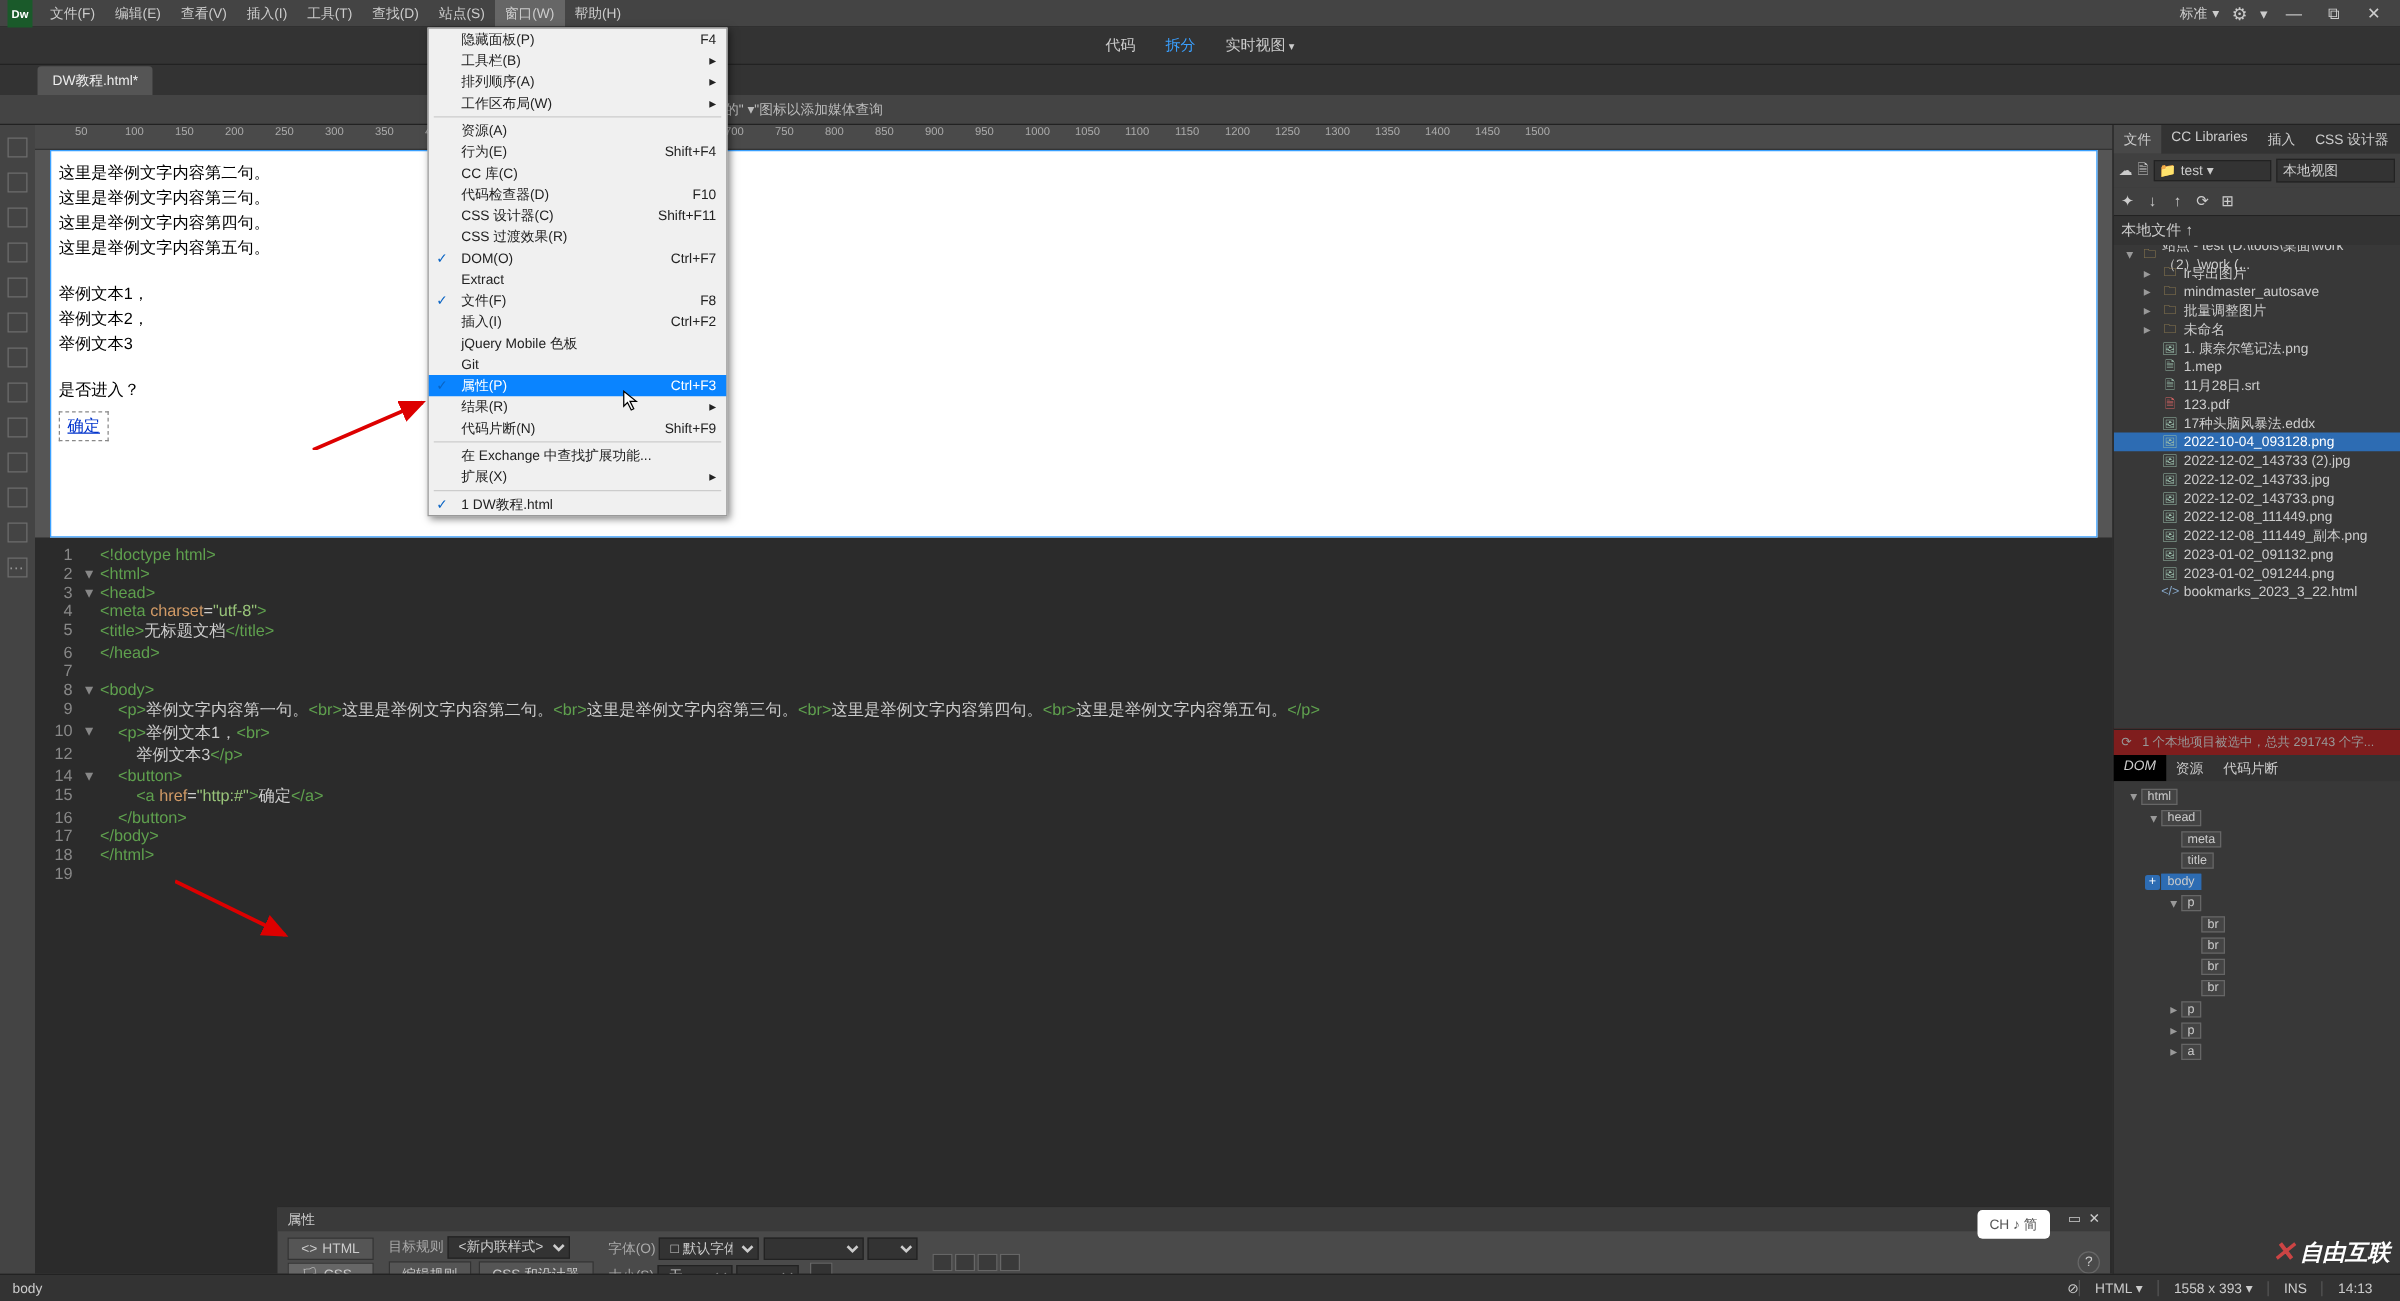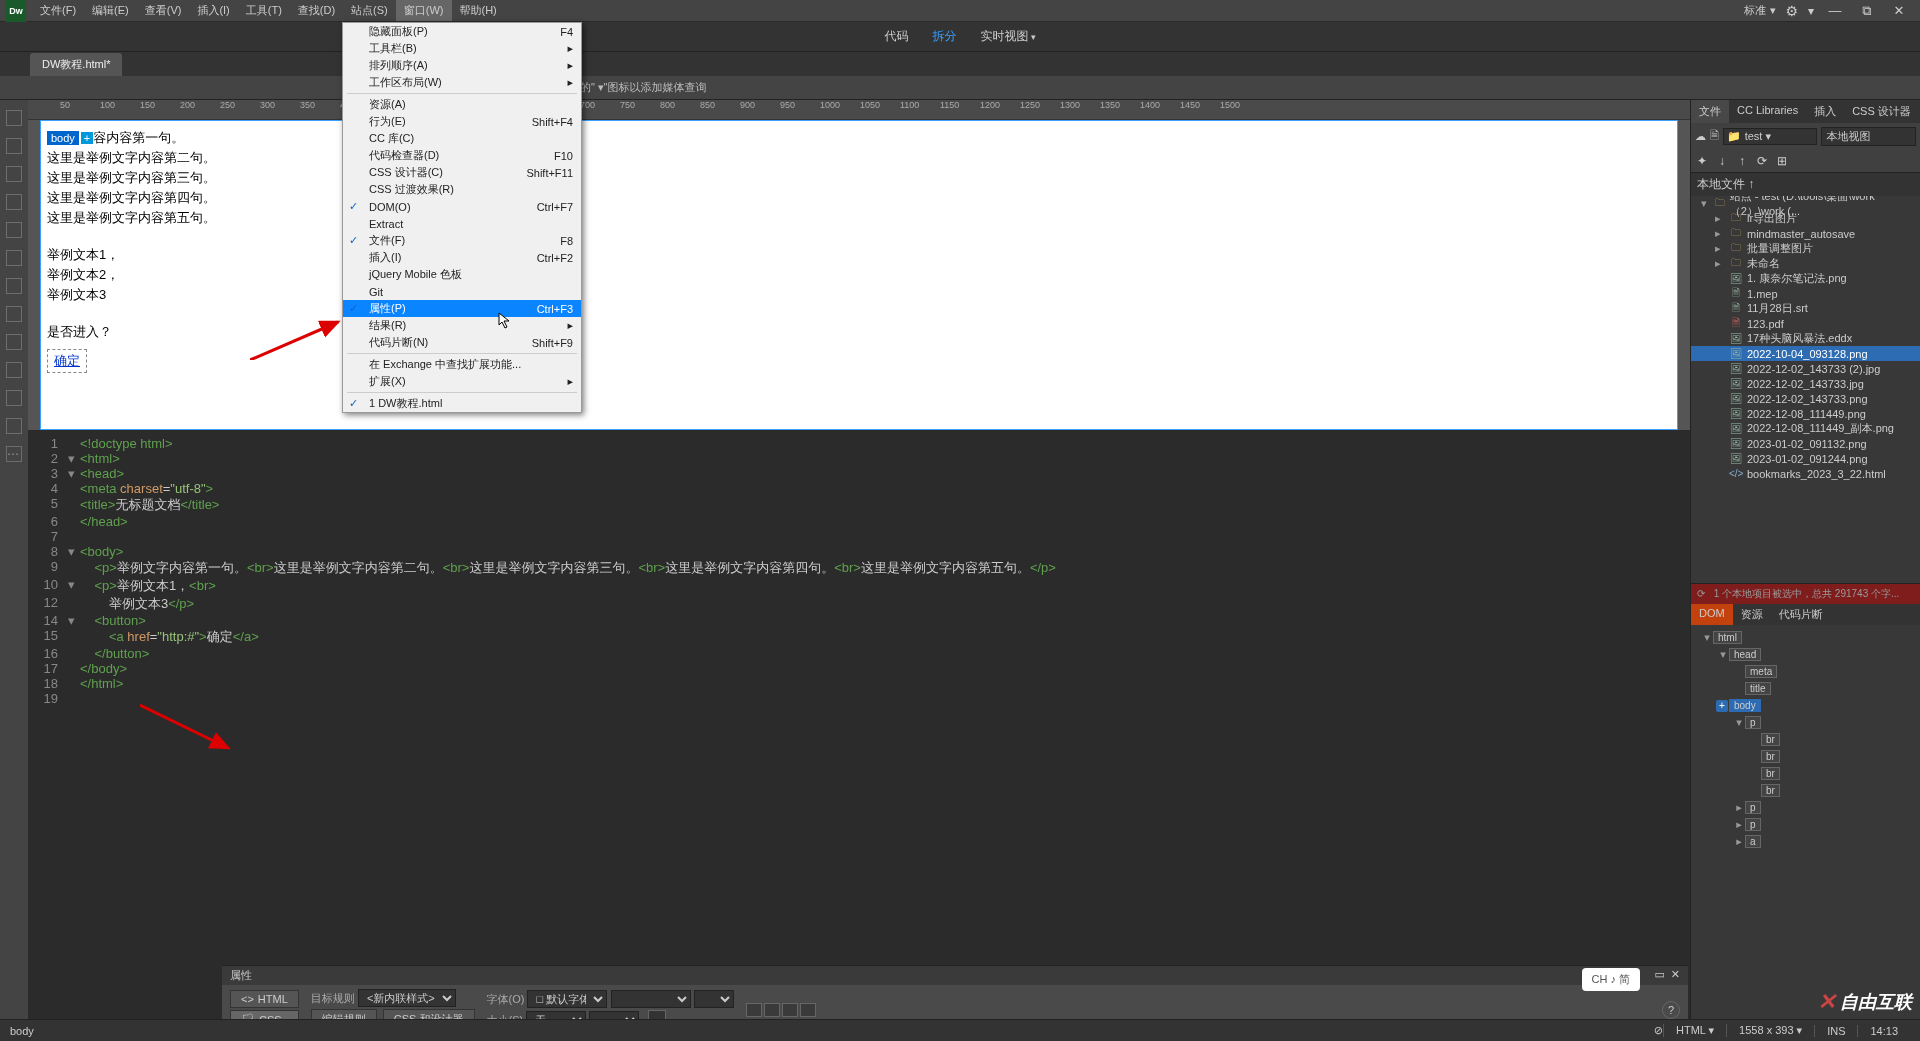--- a/index.html
+++ b/index.html
@@ -91,21 +91,21 @@
 .rp-tree-row{ display:flex; align-items:center; padding:1px 4px 1px 10px; gap:4px; height:15px;}
 .rp-tree-row.sel{ background:#2d6cb3; color:#fff;}
 .rp-tree-row .exp{ width:10px; color:#999;}
 .rp-tree-row .ico{ width:14px; text-align:center; font-size:10px;}
 .ico-folder{color:#c8a860;} .ico-img{color:#9ba;} .ico-pdf{color:#d66;} .ico-code{color:#8ac;}
 .rp-status{ padding:3px 6px; font-size:10px; background:#7f1d1d; color:#999; border-top:1px solid #222; white-space:nowrap; overflow:hidden;}
 
 
 .dom-tabs{display:flex; background:#333; font-size:11px;}
 .dom-tabs span{padding:3px 8px;}
-.dom-tabs span.active{background:#c2410c;}
+.dom-tabs span.active{background:#000000;font-style:italic;}
 .dom-tree{flex:1; background:#383838; font-size:11px; padding:4px;}
 .dom-node{ display:flex; align-items:center; height:17px;}
 .dom-node .box{ border:1px solid #666; background:#444; padding:0 4px; font-size:10px;}
 .dom-node.sel .box{ background:#2d6cb3; border-color:#2d6cb3;}
 .dom-node .exp{width:12px;color:#999;text-align:center;}
 .dom-plus{position:relative;}
 .dom-plus::before{content:"+"; position:absolute; left:-14px; background:#2d6cb3; width:12px; height:12px; text-align:center; line-height:12px; border-radius:2px; color:#fff;}
 
 
 .arrow1{position:absolute; left:250px; top:320px; width:100px; height:40px; z-index:50; pointer-events:none;}
@@ -299,21 +299,20 @@
         <span>1150</span>
         <span>1200</span>
         <span>1250</span>
         <span>1300</span>
         <span>1350</span>
         <span>1400</span>
         <span>1450</span>
         <span>1500</span>
       </div>
     <div class="designview">
-      <p><span class="bodybadge">body</span><span class="plusbadge">+</span><span>容内容第一句。</span></p>
       <p>这里是举例文字内容第二句。</p>
       <p>这里是举例文字内容第三句。</p>
       <p>这里是举例文字内容第四句。</p>
       <p>这里是举例文字内容第五句。</p>
       <br>
       <p>举例文本1，</p>
       <p>举例文本2，</p>
       <p>举例文本3</p>
       <br>
       <p>是否进入？</p>

